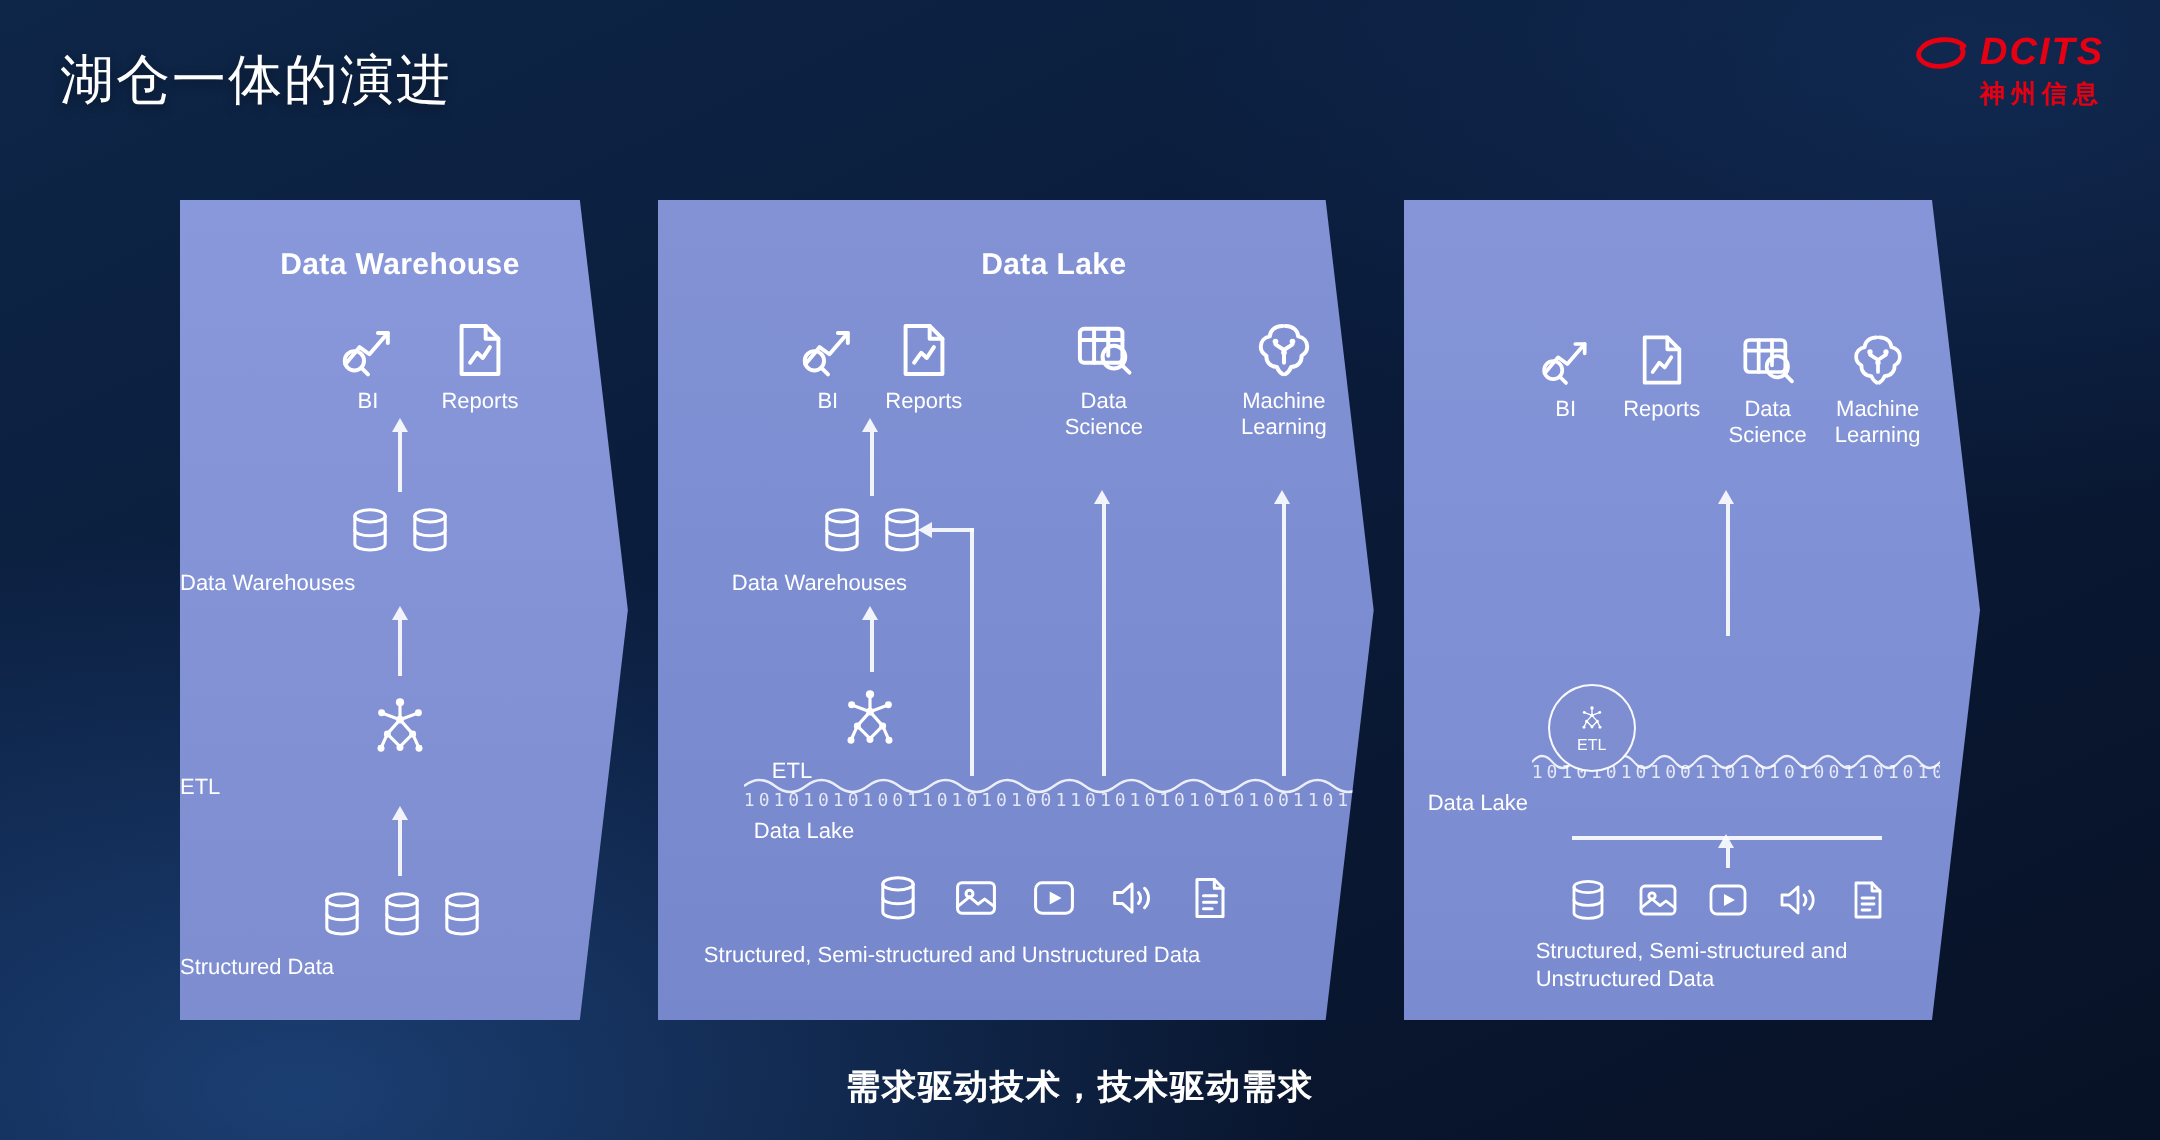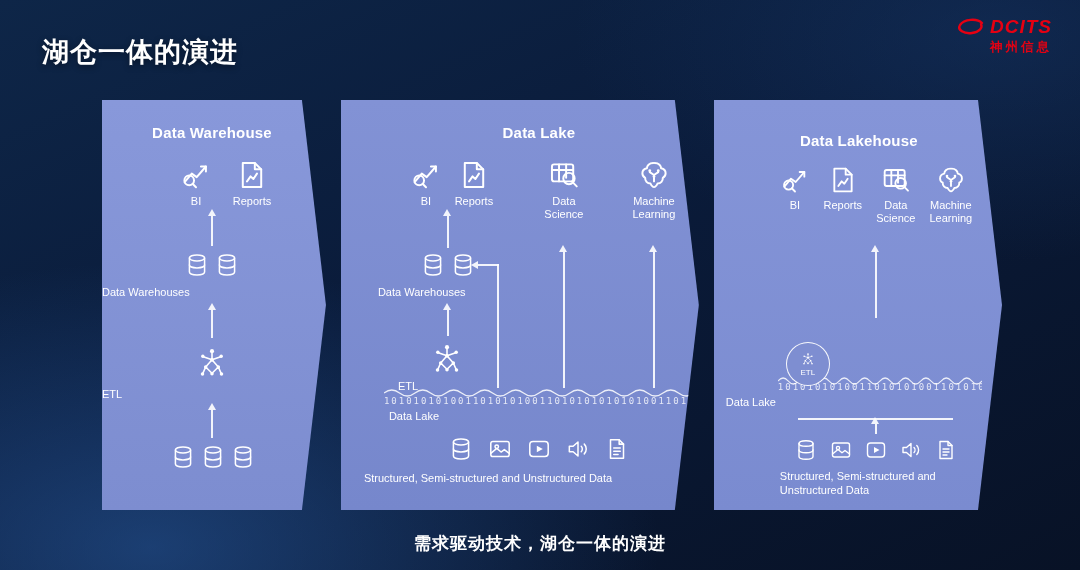--- a/index.html
+++ b/index.html
@@ -3,33 +3,33 @@
 <meta charset="utf-8">
 <style>
   * { box-sizing: border-box; }
   body { margin:0; background:#04070f; font-family:"Liberation Sans", sans-serif; }
   .slide { position:relative; width:1080px; height:570px; margin:0 auto; overflow:hidden;
     background:
       radial-gradient(ellipse 820px 460px at 14% 96%, rgba(45,100,175,.50), transparent 62%),
       radial-gradient(ellipse 700px 380px at 92% 6%, rgba(28,66,120,.35), transparent 60%),
       linear-gradient(155deg, #0e2648 0%, #0a1b3a 45%, #081226 100%);
   }
-  .slide-title { position:absolute; left:30px; top:22px; margin:12px; font-size:27px; font-weight:bold;
+  .slide-title { position:absolute; left:30px; top:22px; margin:0; font-size:27px; font-weight:normal;
     color:#fff; letter-spacing:1px; text-shadow:0 2px 6px rgba(0,0,0,.45); }
   .caption { position:absolute; left:0; right:0; top:532px; text-align:center; font-size:17px;
     font-weight:bold; color:#fff; letter-spacing:1px; }
 
   
   .logo { position:absolute; top:16px; right:28px; display:flex; flex-direction:column; align-items:flex-end; }
   .logo-row { display:flex; gap:5px; }
   .logo-brand { color:#e60012; font-weight:bold; font-style:italic; font-size:19px; letter-spacing:1px; }
   .logo-company { color:#e60012; font-size:12.5px; font-weight:bold; letter-spacing:3px; margin-top:1px;text-align:right; }
 
   
-  .diagram { position:absolute; left:102px; top:100px; width:900px; height:410px; display:flex;gap:39px; }
+  .diagram { position:absolute; left:90px; top:100px; width:900px; height:410px; display:flex;gap:39px; }
   .panel { position:relative; height:410px; color:#fff;
     clip-path: polygon(0 0, calc(100% - 24px) 0, 100% 50%, calc(100% - 24px) 100%, 0 100%); }
   .panel-a { width:244px; z-index:3; background:linear-gradient(180deg,#8898da 0%,#7d8dd0 100%); }
   .panel-b { width:390px; margin-left:-24px; z-index:2; background:linear-gradient(180deg,#8292d5 0%,#7687cc 100%); }
   .panel-c { width:314px; margin-left:-24px; z-index:1; background:linear-gradient(180deg,#8595d8 0%,#7a8bd0 100%); }
   .p-title { position:absolute; margin:0; font-size:15px; font-weight:bold; text-align:center; letter-spacing:.2px; }
 
   .consumer { position:absolute; display:flex; flex-direction:column; align-items:center; gap:3px; }
   .consumer .lbl { font-size:11px; line-height:1.2; text-align:center; color:#fff; }
   .lbl { color:#fff; font-size:11px; }
@@ -187,20 +187,21 @@
         <svg class="ic ic26">
             <use href="#i-db"></use>
           </svg>
         <svg class="ic ic26">
             <use href="#i-db"></use>
           </svg>
         <svg class="ic ic26">
             <use href="#i-db"></use>
           </svg>
       </div>
+      <div class="lbl wide" style="left:0;top:378px;width:220px">Structured Data</div>
     </section>
 
     <section class="panel panel-b">
       <h2 class="p-title" style="left:30px;top:24px;width:336px">Data Lake</h2>
 
       <div class="consumer" style="left:59px;top:58px;width:52px">
         <svg class="ic ic34">
             <use href="#i-bi"></use>
           </svg>
         <div class="lbl">BI</div>
@@ -270,21 +271,20 @@
             <use href="#i-audio"></use>
           </svg>
         <svg class="ic ic26">
             <use href="#i-doc"></use>
           </svg>
       </div>
       <div class="lbl wide" style="left:23px;top:372px;width:340px">Structured, Semi-structured and Unstructured Data</div>
     </section>
 
     <section class="panel panel-c">
-      <h2 class="p-title" style="left:0;top:32px;width:290px">Data Lakehouse</h2>
 
       <div class="consumer" style="left:57px;top:64px;width:48px">
         <svg class="ic ic32">
             <use href="#i-bi"></use>
           </svg>
         <div class="lbl">BI</div>
       </div>
       <div class="consumer" style="left:102px;top:64px;width:54px">
         <svg class="ic ic32">
             <use href="#i-report"></use>
@@ -337,14 +337,14 @@
           </svg>
         <svg class="ic ic24">
             <use href="#i-doc"></use>
           </svg>
       </div>
       <div class="lbl wide" style="left:66px;top:370px;width:190px">Structured, Semi-structured and Unstructured Data</div>
     </section>
 
   </div>
 
-  <div class="caption">需求驱动技术，湖仓一体的演进</div>
+  <div class="caption">需求驱动技术，技术驱动需求</div>
 </div>
 
 </body></html>

